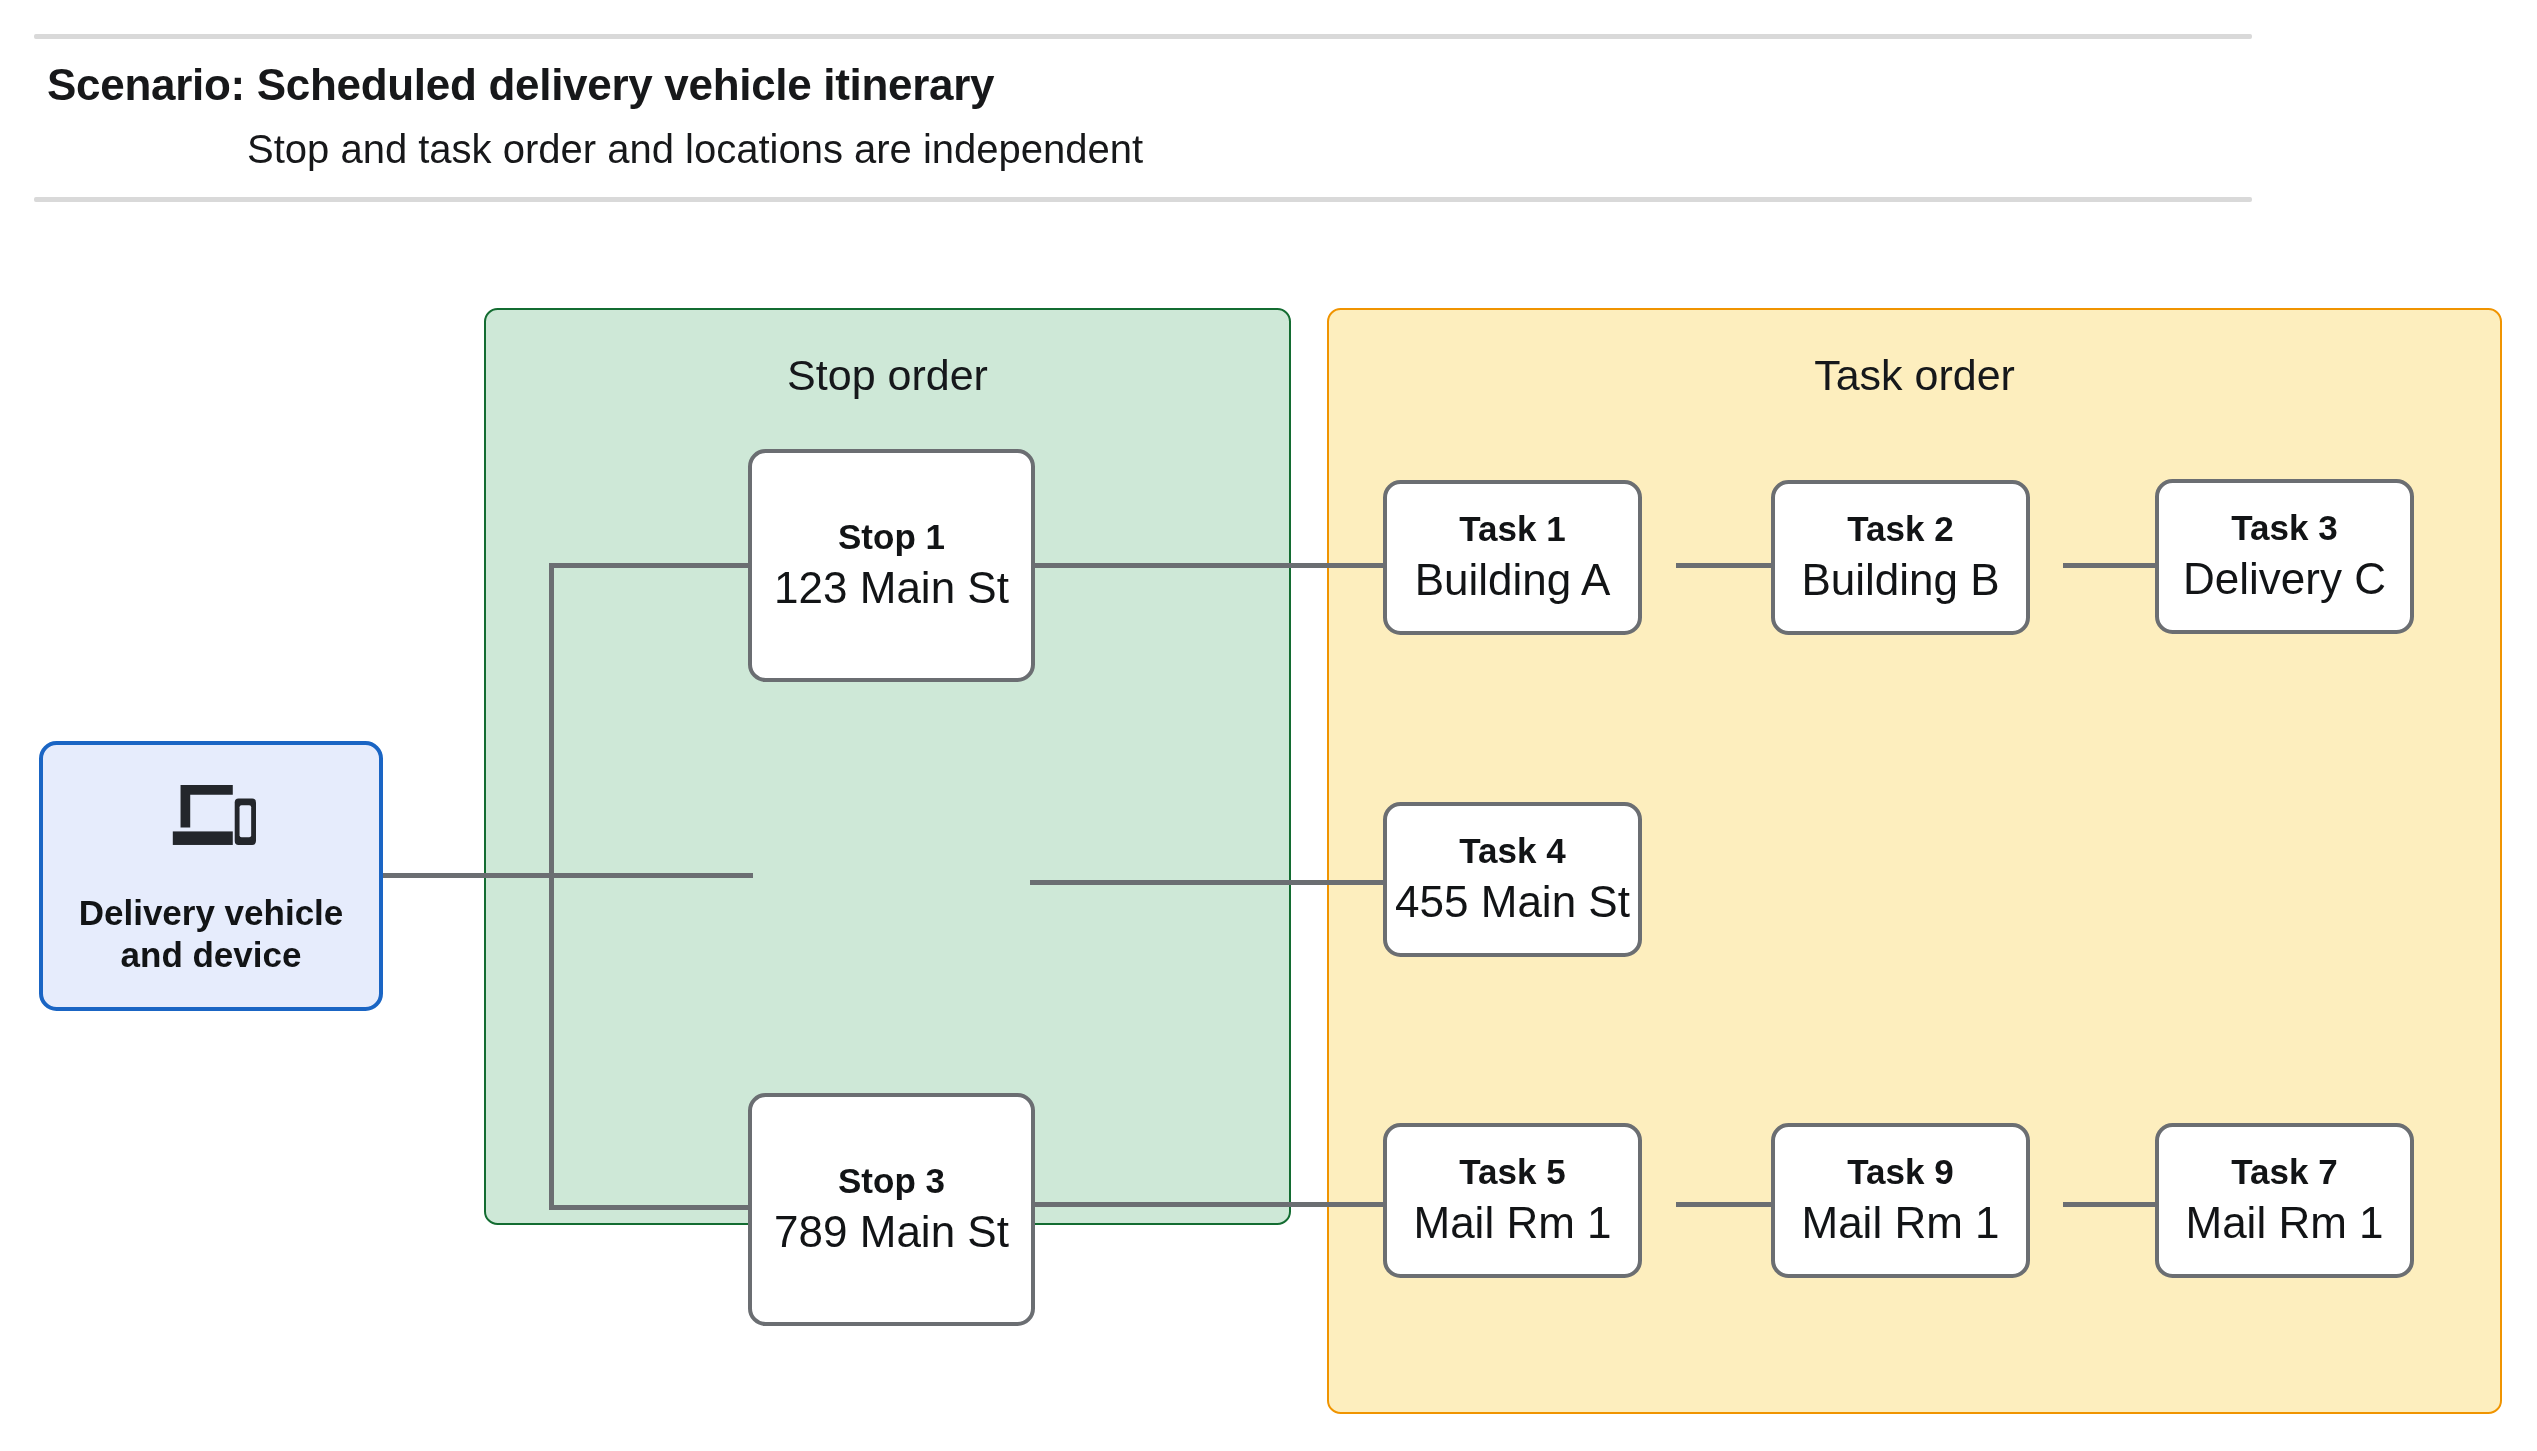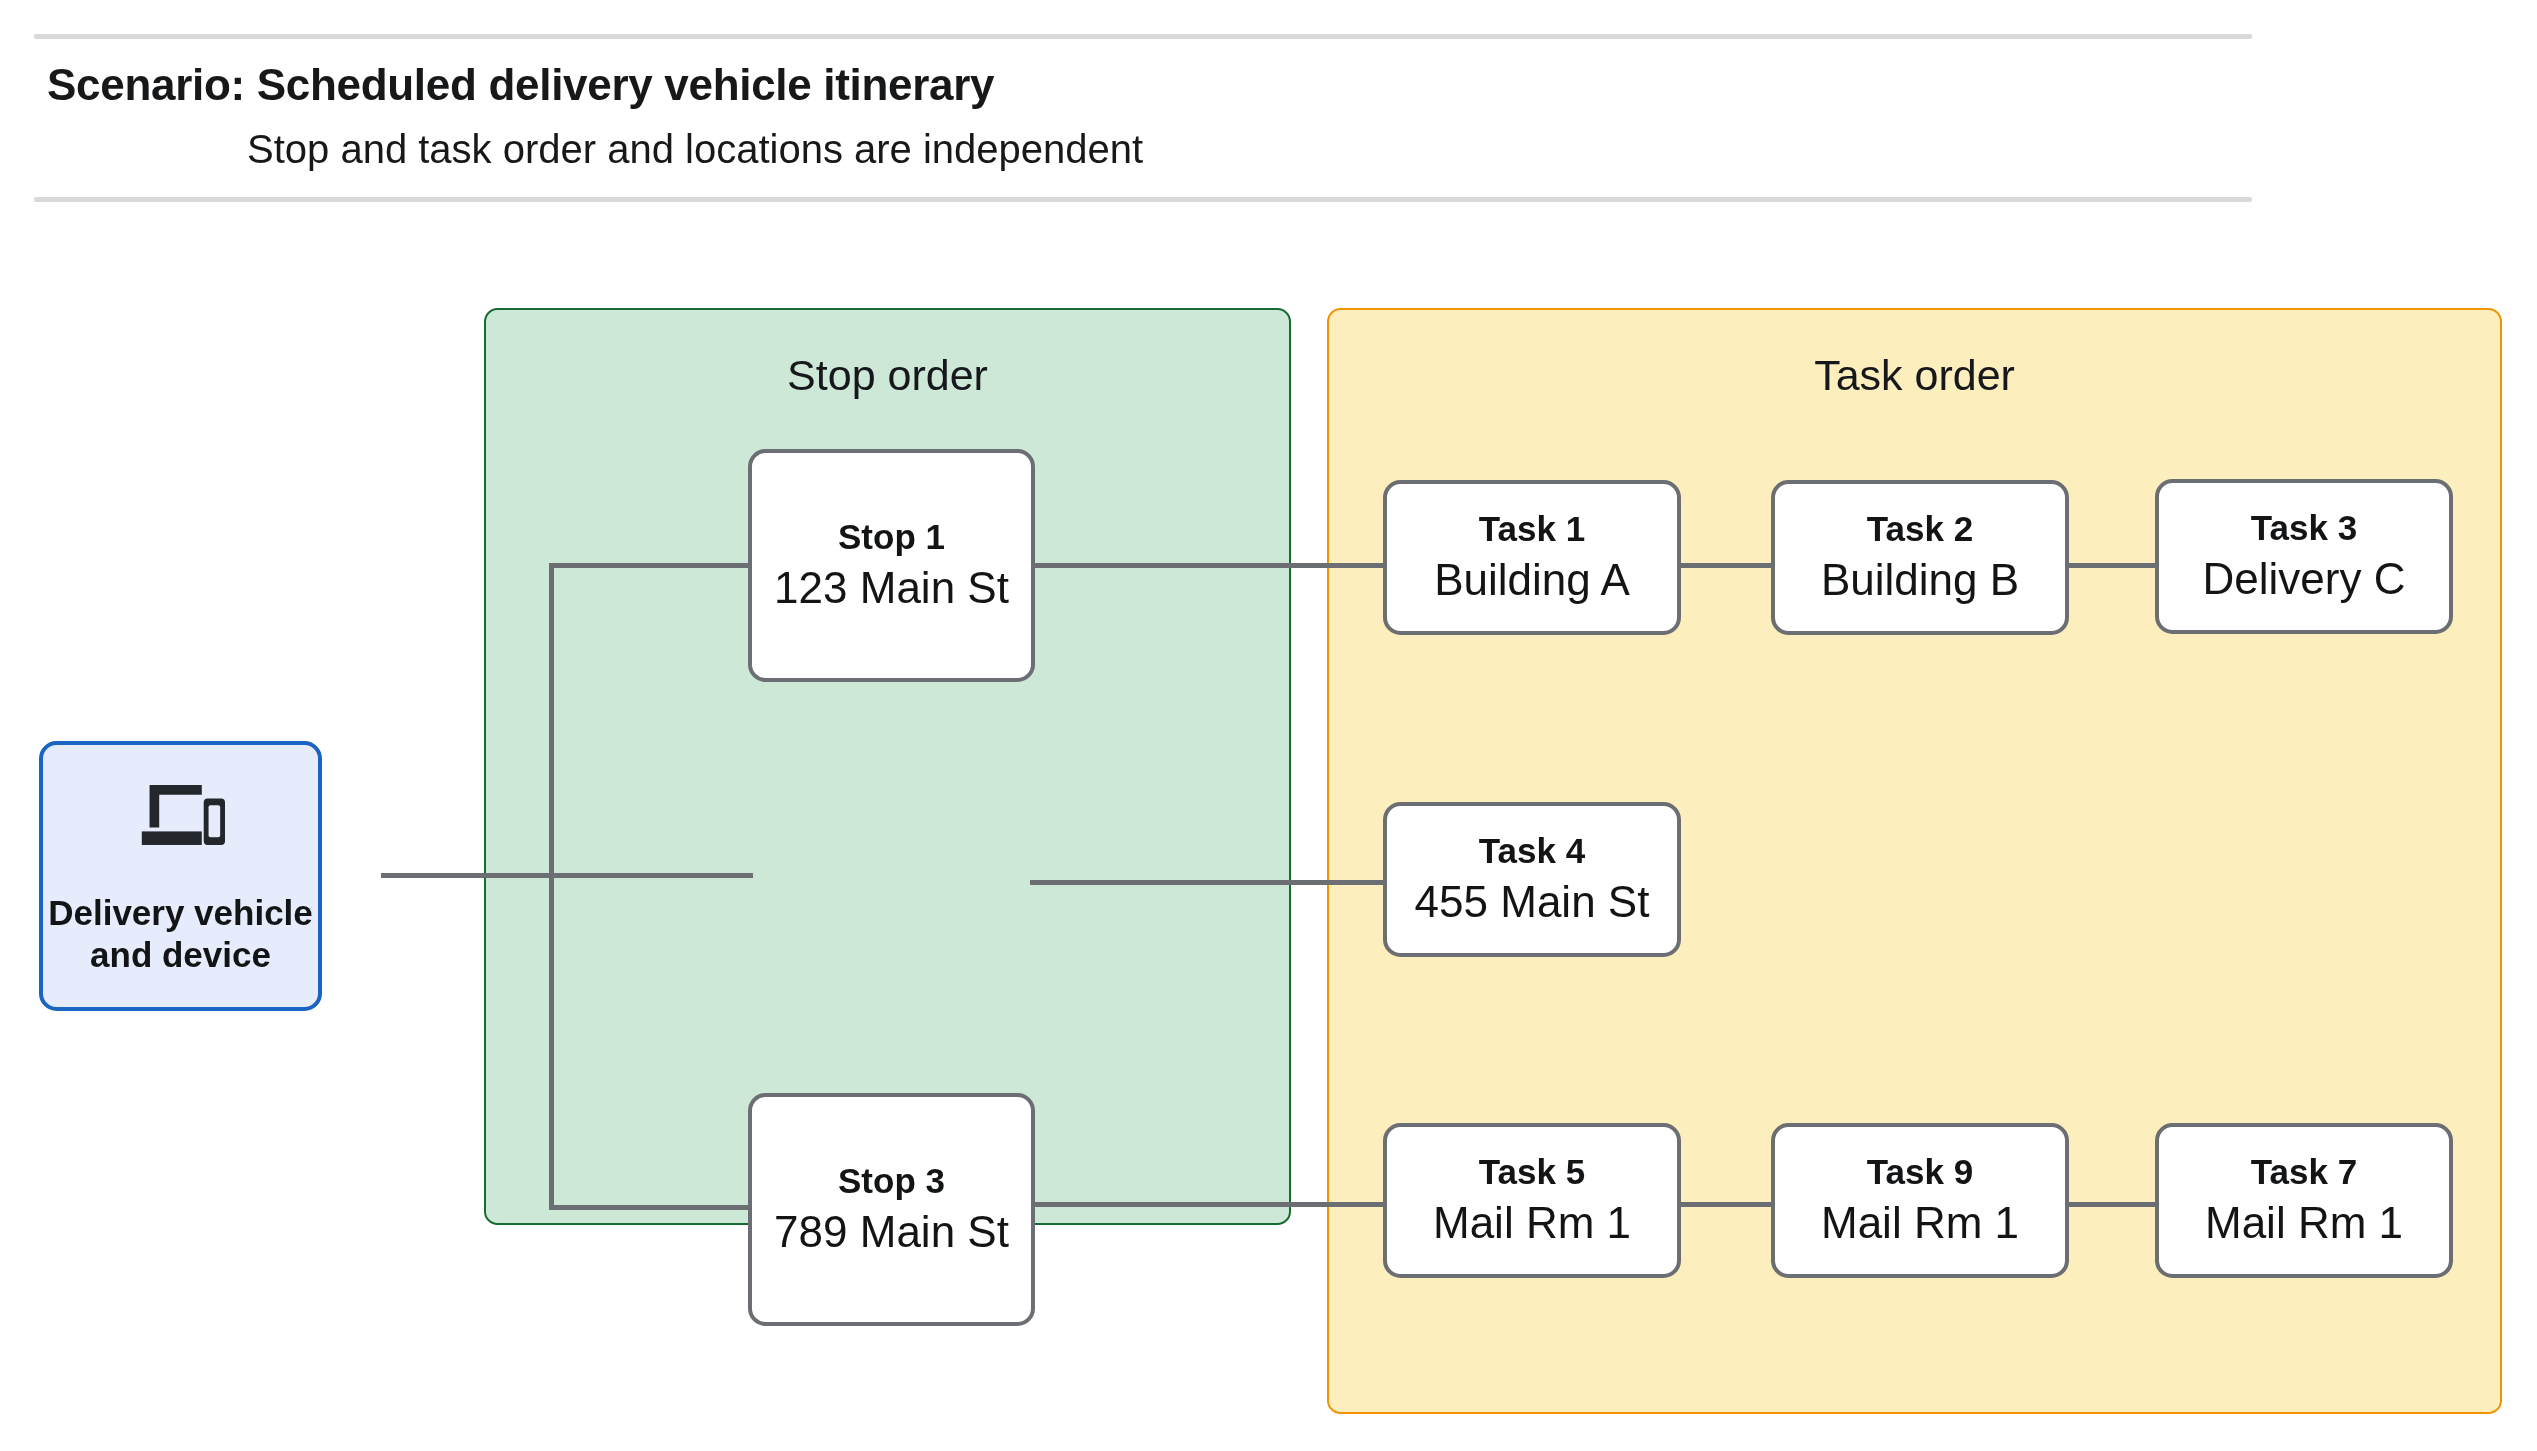--- a/index.html
+++ b/index.html
@@ -121,35 +121,35 @@
     margin-top: 4.8px;
   }
 
   
   .stop-node { width: 287px; height: 233px; }
   #node-stop-1 { left: 748px; top: 449px; }
   #node-stop-2 { left: 748px; top: 771px; }
   #node-stop-3 { left: 748px; top: 1093px; }
 
   
-  .task-node { width: 298px; height: 155px; text-align: right; }
+  .task-node { width: 259px; height: 155px; text-align: right; }
   #node-task-1 { left: 1383px; top: 480px; }
   #node-task-2 { left: 1771px; top: 480px; }
   #node-task-3 { left: 2155px; top: 479px; }
   #node-task-4 { left: 1383px; top: 802px; }
   #node-task-5 { left: 1383px; top: 1123px; }
   #node-task-6 { left: 1771px; top: 1123px; }
   #node-task-7 { left: 2155px; top: 1123px; }
 
   
   #node-device {
     position: absolute;
     left: 39px;
     top: 741px;
-    width: 283px;
+    width: 344px;
     height: 270px;
     box-sizing: border-box;
     background: #e6ecfc;
     border: 4.8px solid #1a65c4;
     border-radius: 17.5px;
     display: flex;
     flex-direction: column;
     align-items: center;
     justify-content: center;
     z-index: 6;

